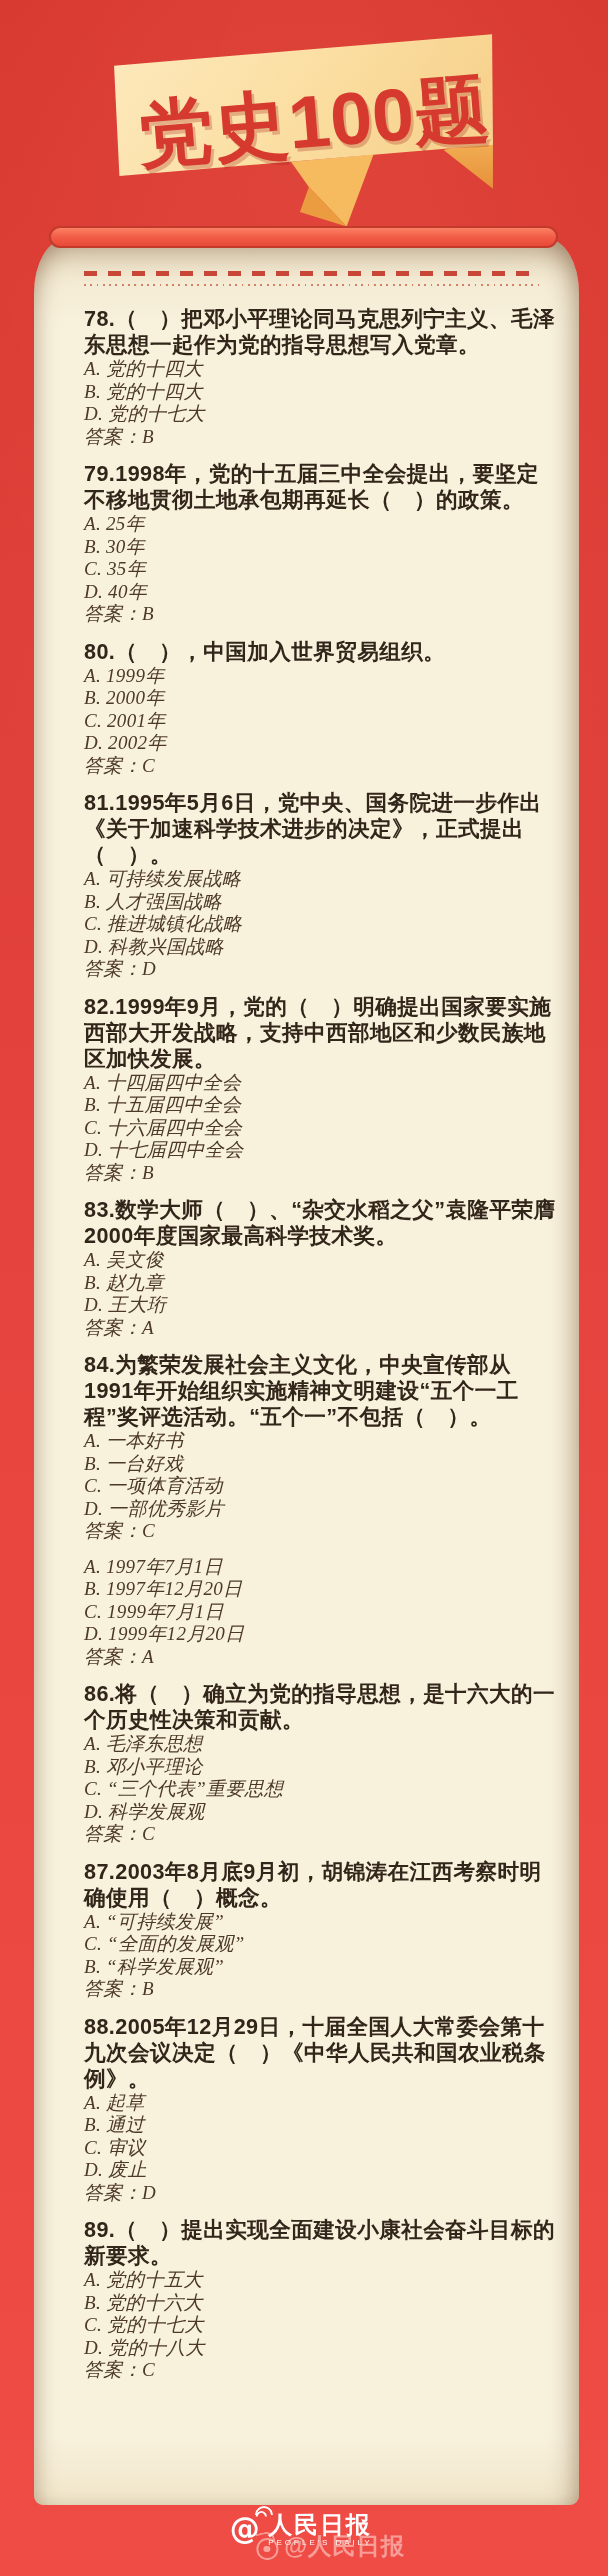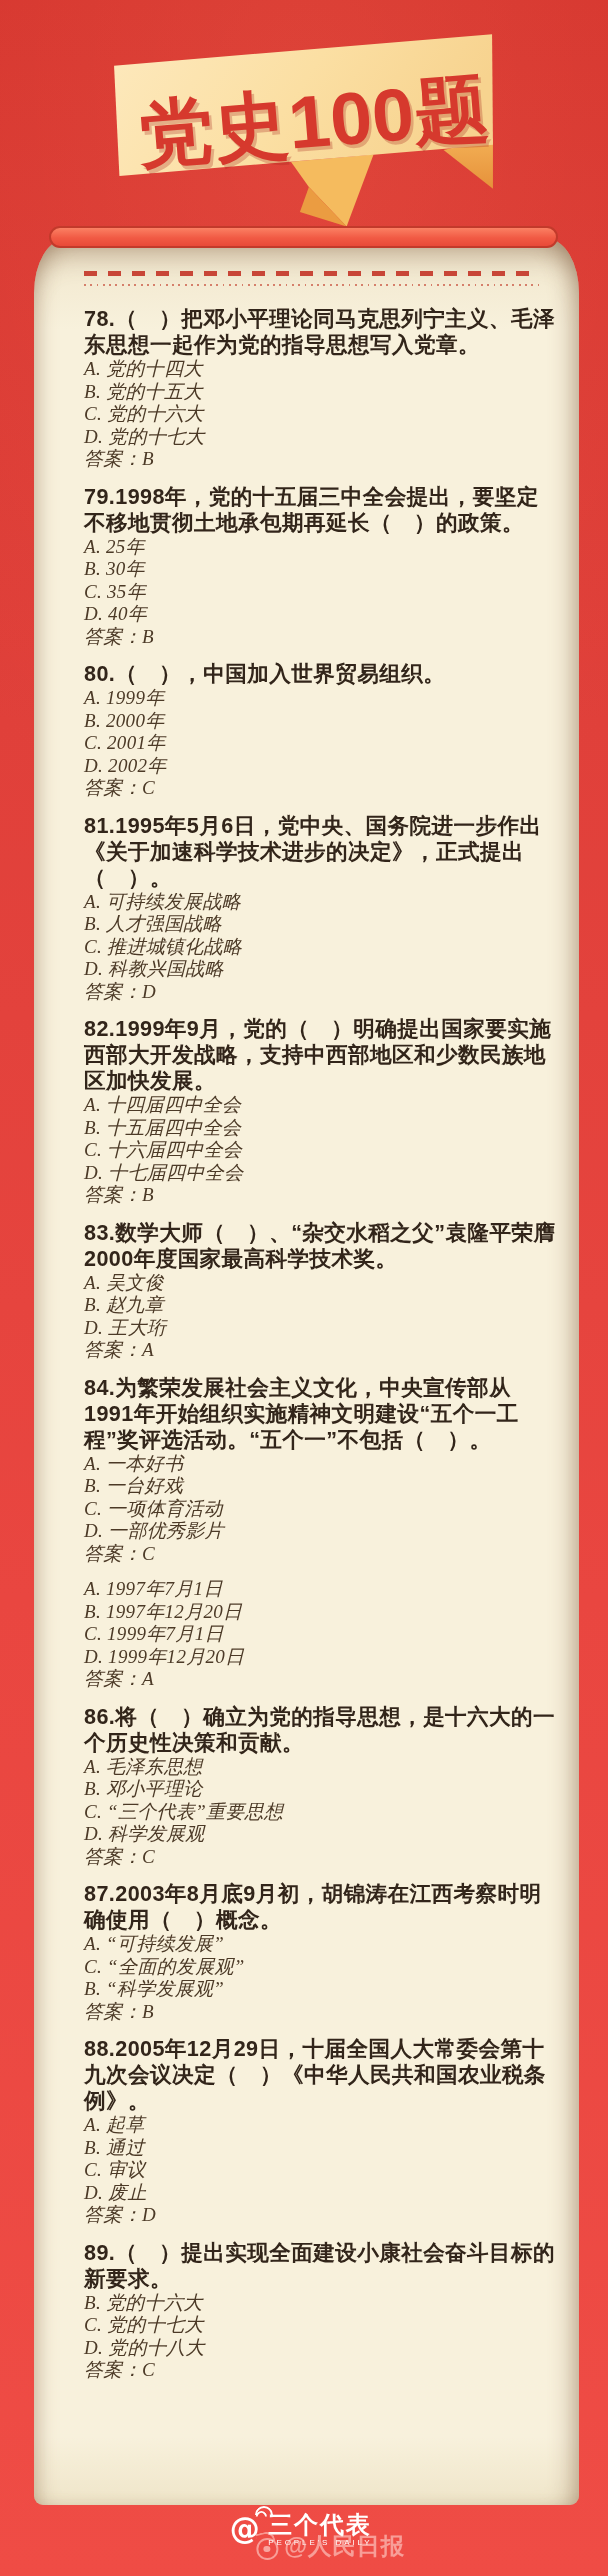--- a/index.html
+++ b/index.html
@@ -93,22 +93,21 @@
 
   <div class="roller"></div>
   <div class="paper">
     <div class="paper-inner">
       <div class="sep-dash"></div>
       <div class="sep-dots"></div>
       <div class="questions">
           <div class="question">
             <div class="q-title">78.（　）把邓小平理论同马克思列宁主义、毛泽东思想一起作为党的指导思想写入党章。</div>
             <div class="q-option">A. 党的十四大</div>
-            <div class="q-option">B. 党的十五大</div>
-            <div class="q-option">C. 党的十六大</div>
+            <div class="q-option">B. 党的十四大</div>
             <div class="q-option">D. 党的十七大</div>
             <div class="q-answer"><span class="ans-label">答案：</span><span class="ans-letter">B</span></div>
           </div>
           <div class="question">
             <div class="q-title">79.1998年，党的十五届三中全会提出，要坚定不移地贯彻土地承包期再延长（　）的政策。</div>
             <div class="q-option">A. 25年</div>
             <div class="q-option">B. 30年</div>
             <div class="q-option">C. 35年</div>
             <div class="q-option">D. 40年</div>
             <div class="q-answer"><span class="ans-label">答案：</span><span class="ans-letter">B</span></div>
@@ -177,38 +176,39 @@
           <div class="question">
             <div class="q-title">88.2005年12月29日，十届全国人大常委会第十九次会议决定（　）《中华人民共和国农业税条例》。</div>
             <div class="q-option">A. 起草</div>
             <div class="q-option">B. 通过</div>
             <div class="q-option">C. 审议</div>
             <div class="q-option">D. 废止</div>
             <div class="q-answer"><span class="ans-label">答案：</span><span class="ans-letter">D</span></div>
           </div>
           <div class="question">
             <div class="q-title">89.（　）提出实现全面建设小康社会奋斗目标的新要求。</div>
+            <div class="q-option">A. 党的十五大</div>
             <div class="q-option">B. 党的十六大</div>
             <div class="q-option">C. 党的十七大</div>
             <div class="q-option">D. 党的十八大</div>
             <div class="q-answer"><span class="ans-label">答案：</span><span class="ans-letter">C</span></div>
           </div>
         </div>
     </div>
   </div>
 
   <div class="footer">
     <div class="pd-logo">
       <span class="at-wrap">
         <span class="at">@</span>
         <span class="wave w1"></span>
         <span class="wave w2"></span>
       </span>
       <span>
-        <span class="logo-cn">三个代表</span>
+        <span class="logo-cn">人民日报</span>
         <span class="logo-en">PEOPLE'S DAILY</span>
       </span>
     </div>
     <div class="watermark">
       <span class="eye"></span>
       <span>@人民日报</span>
     </div>
   </div>
 
 </div>

